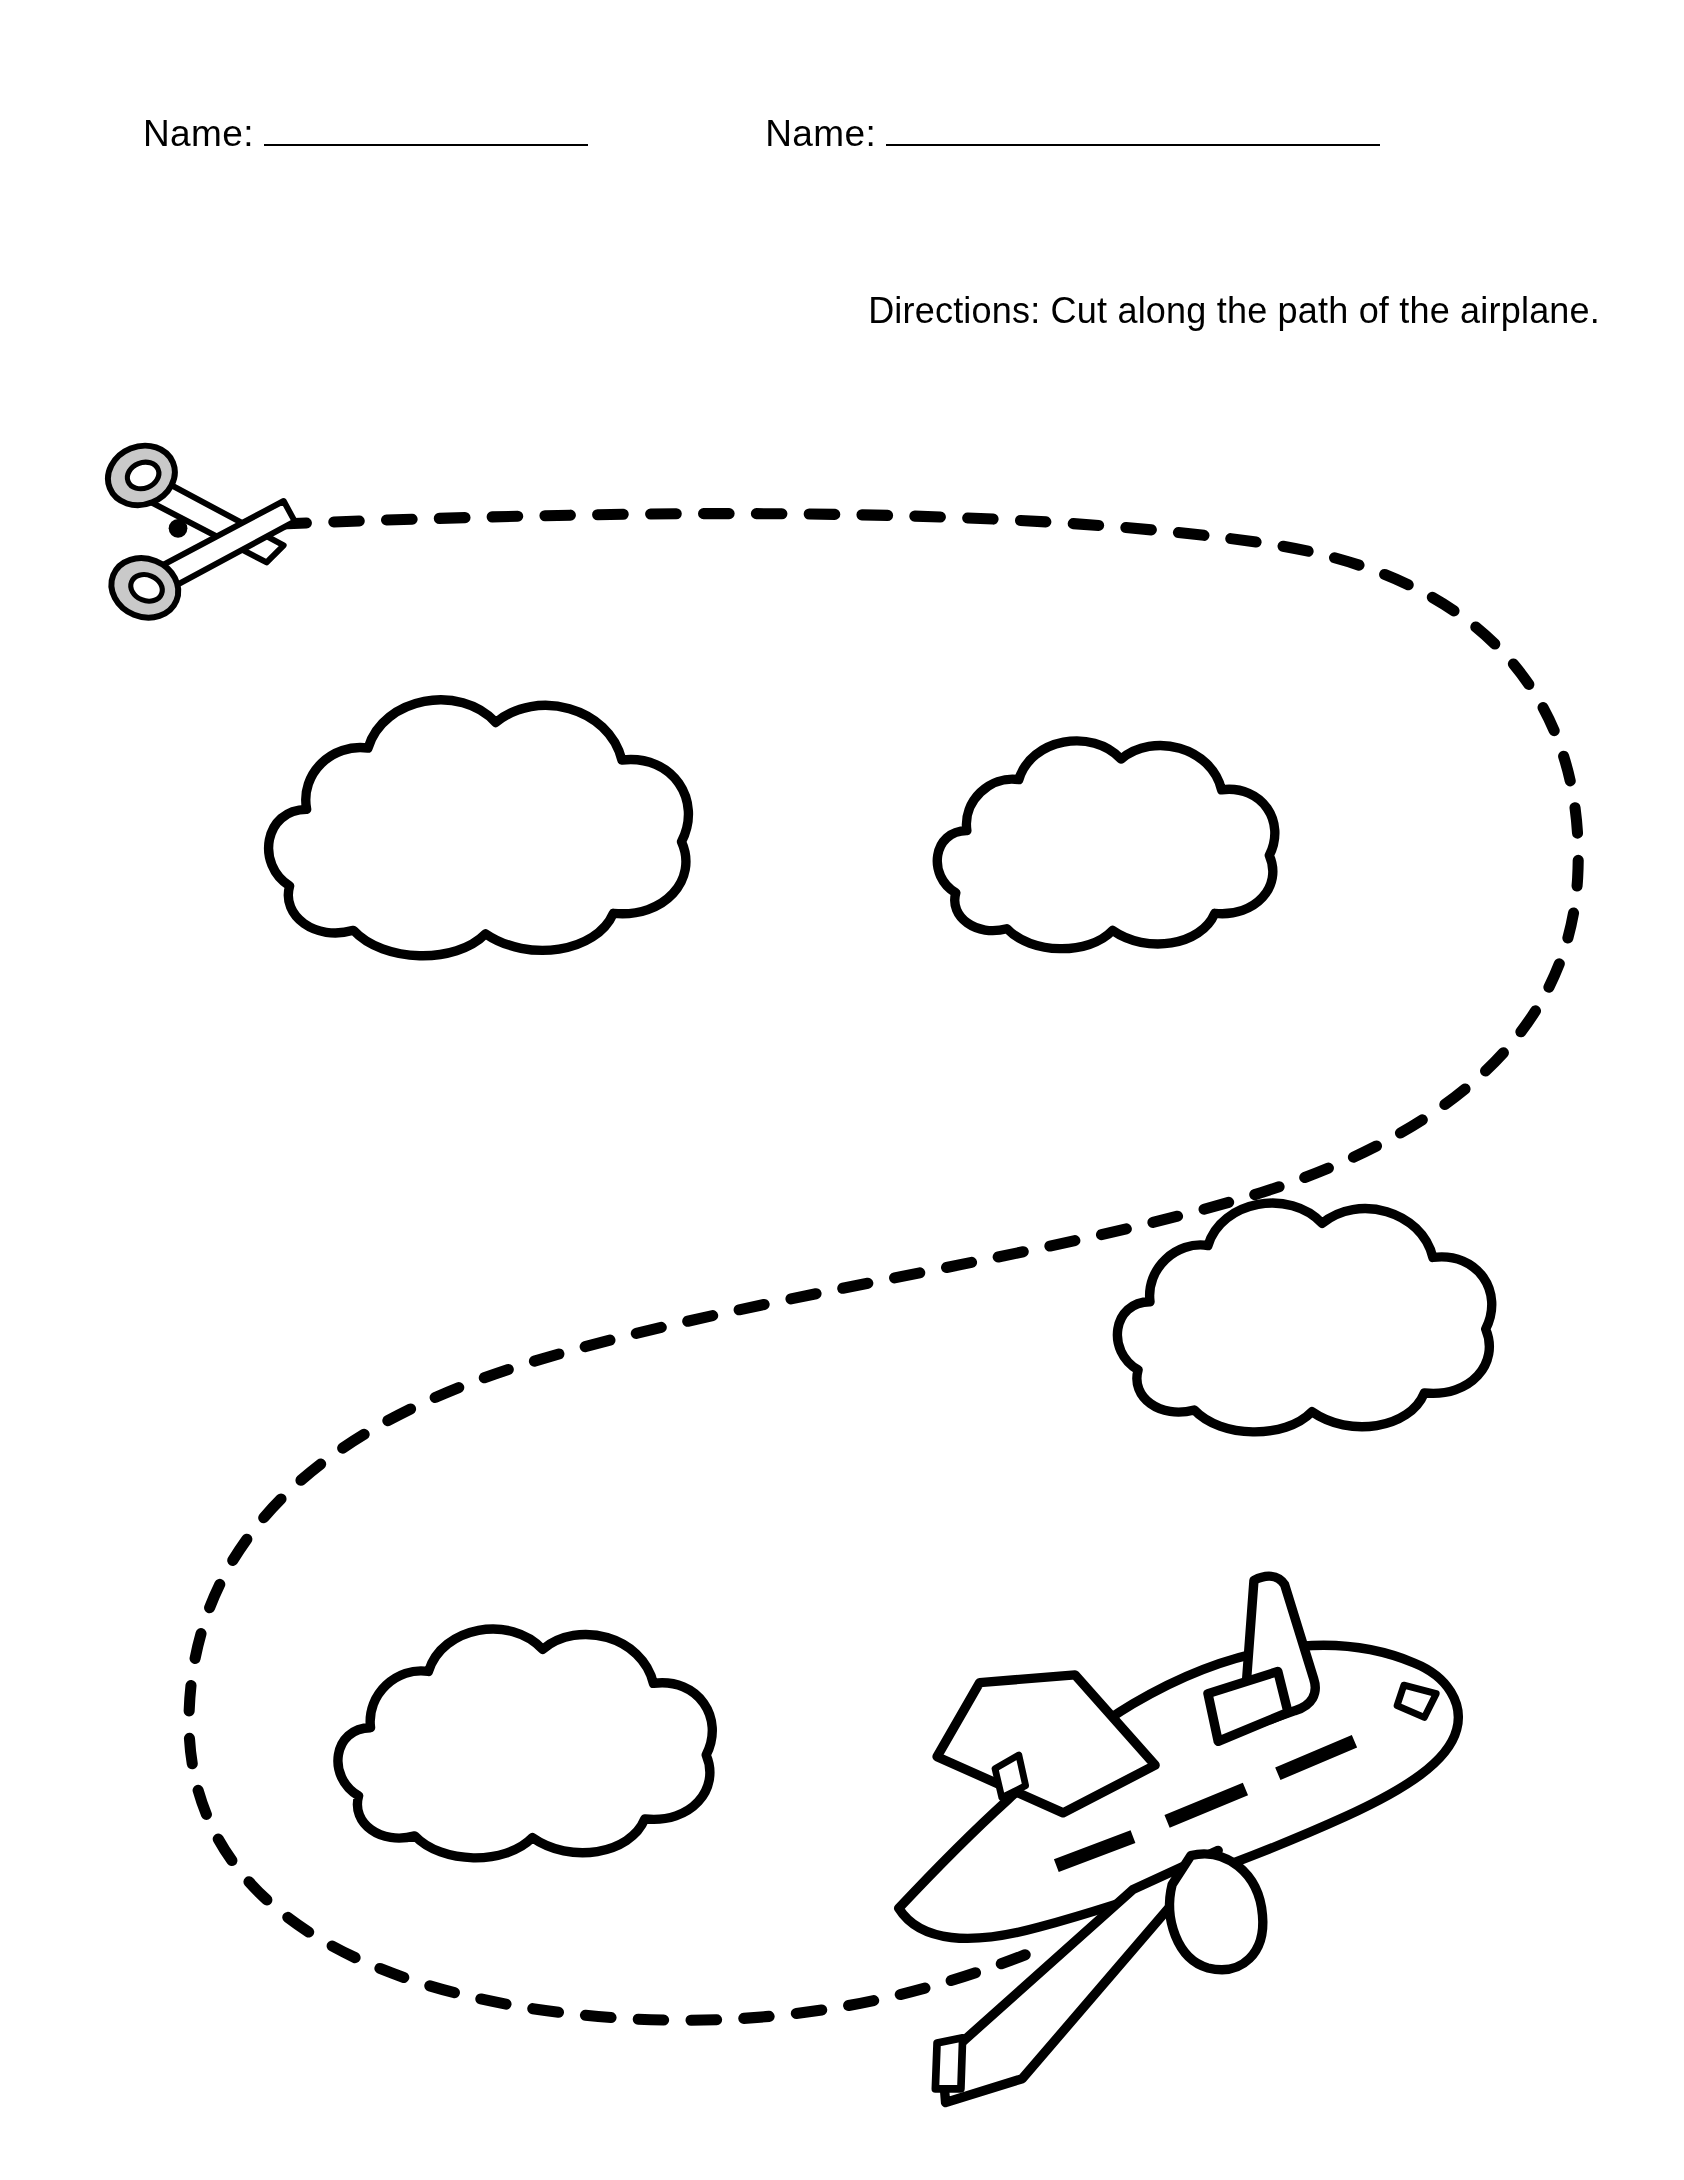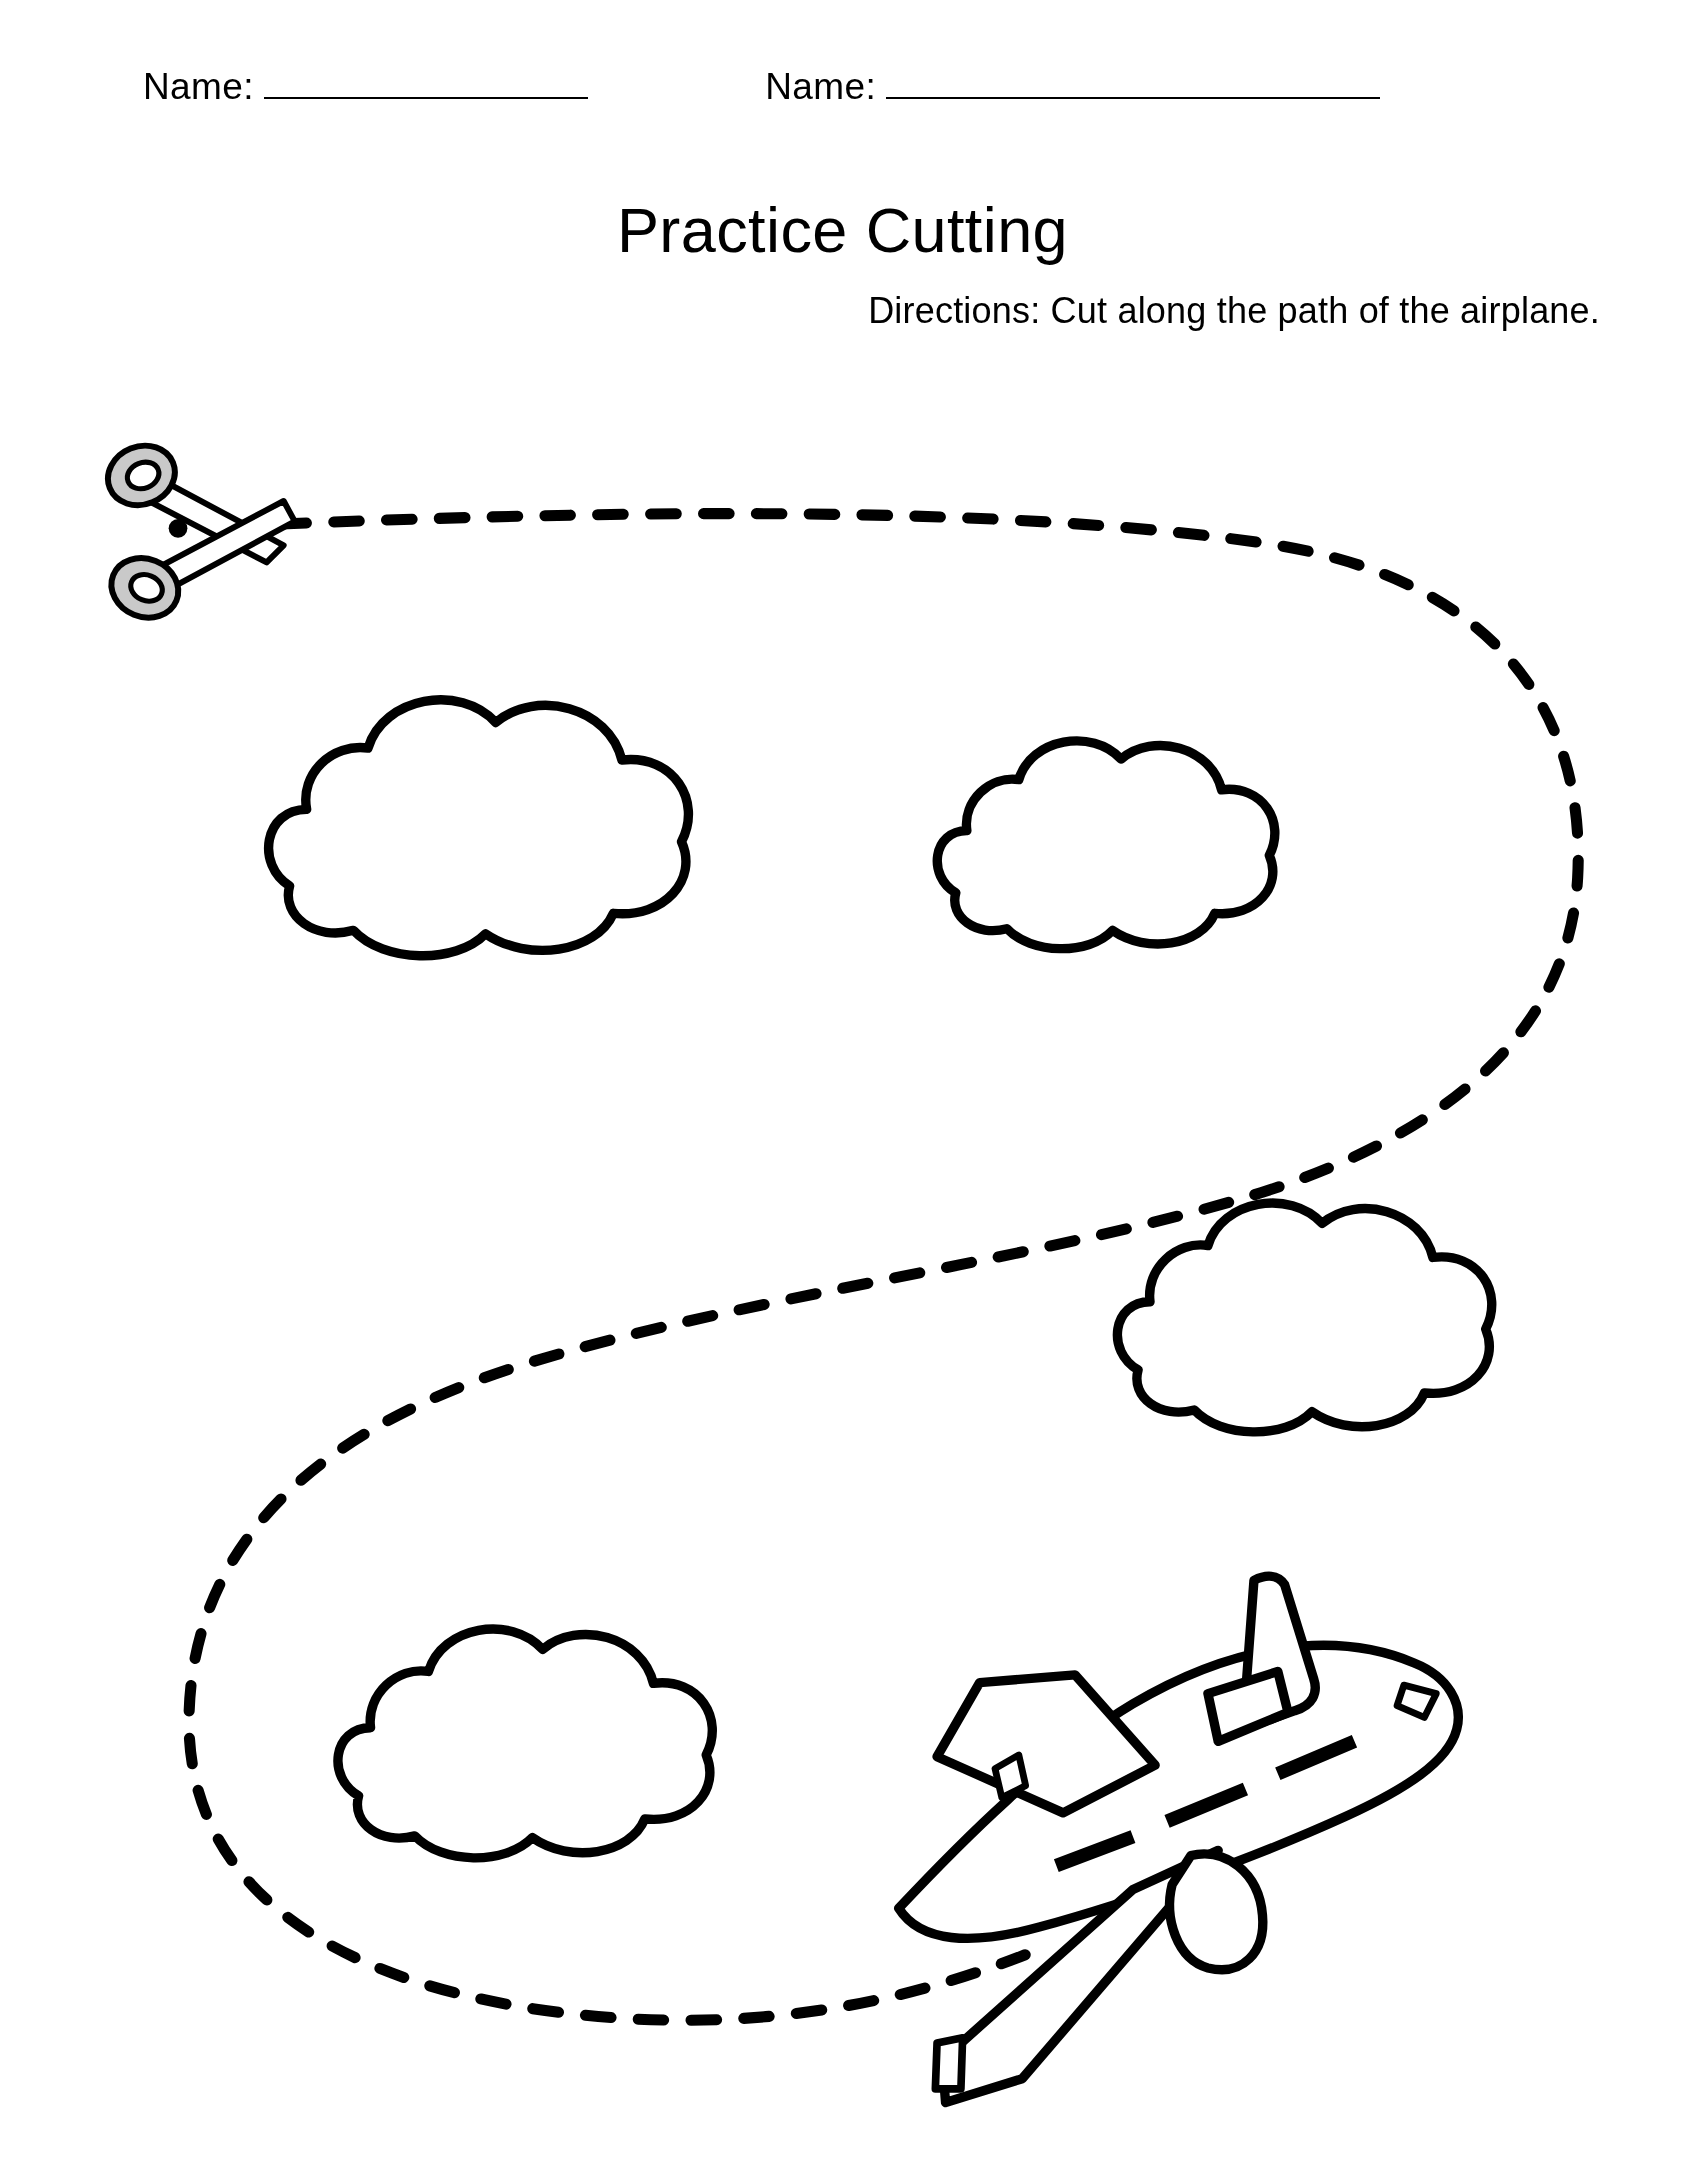--- a/index.html
+++ b/index.html
@@ -30,20 +30,21 @@
     align-items: flex-start;
   }
   .field {
     display: flex;
     align-items: baseline;
   }
   .field-label {
     font-size: 37px;
     letter-spacing: 0.4px;
     white-space: nowrap;
+    margin-top: 47px;
   }
   .field-rule {
     display: inline-block;
     border-bottom: 2.6px solid #000;
     margin-left: 10.2px;
     height: 31px;
   }
   .field-name { margin-left: 143px; }
   .field-name .field-rule { width: 324px; }
   .field-date { margin-left: 177px; }
@@ -100,21 +101,20 @@
     <div class="field field-name">
       <span class="field-label">Name:</span>
       <span class="field-rule"></span>
     </div>
     <div class="field field-date">
       <span class="field-label">Name:</span>
       <span class="field-rule"></span>
     </div>
   </div>
 
-  <div class="title">Practice Cutting</div>
   <div class="subtitle">Directions: Cut along the path of the airplane.</div>
 
   <svg class="artwork" viewBox="0 0 1978 2560" xmlns="http://www.w3.org/2000/svg">
 
     <g>
       <path d="M 330 615
                C 700 600, 1180 590, 1500 640
                C 1760 684, 1862 840, 1852 1030
                C 1842 1210, 1700 1330, 1480 1400
                C 1230 1478, 880 1520, 620 1600

